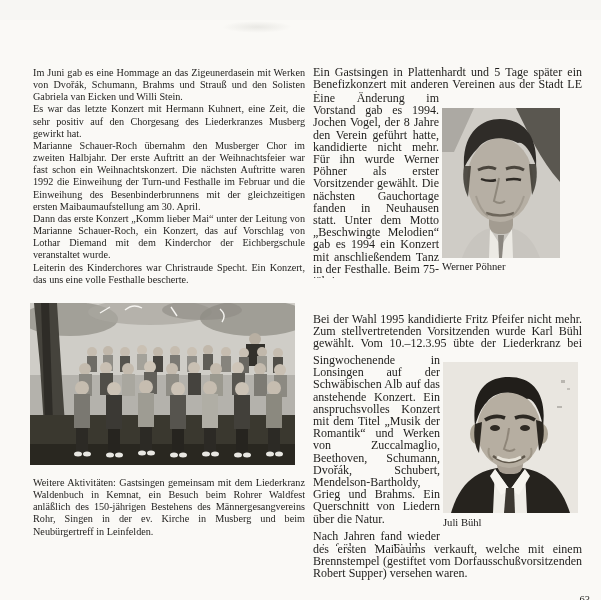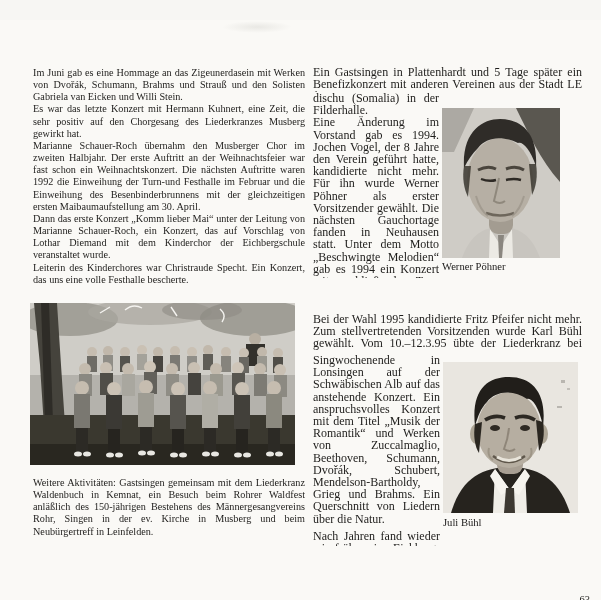--- a/index.html
+++ b/index.html
@@ -169,21 +169,20 @@
 
   <div class="tblock lc lc-bottom">
     <p>Weitere Aktivitäten: Gastsingen gemeinsam mit dem Liederkranz Waldenbuch in Kemnat, ein Besuch beim Rohrer Waldfest anläßlich des 150-jährigen Bestehens des Männergesangvereins Rohr, Singen in der ev. Kirche in Musberg und beim Neubürgertreff in Leinfelden.</p>
   </div>
 
   <div class="tblock rc rc-top">
     <p>Ein Gastsingen in Plattenhardt und 5 Tage später ein Benefizkonzert mit anderen Vereinen aus der Stadt LE für Moga-</p>
   </div>
 
   <div class="tblock rc rc-narrow1">
-    <p>dischu (Somalia) in der Filderhalle.</p>
     <p>Eine Änderung im Vorstand gab es 1994. Jochen Vogel, der 8 Jahre den Verein geführt hatte, kandidierte nicht mehr. Für ihn wurde Werner Pöhner als erster Vorsitzender gewählt. Die nächsten Gauchortage fanden in Neuhausen statt. Unter dem Motto „Beschwingte Melodien“ gab es 1994 ein Konzert mit anschließendem Tanz in der Festhalle. Beim 75-jährigen</p>
   </div>
 
   <div class="photo photo-werner">
     <svg viewBox="0 0 118 150" preserveAspectRatio="none">
       <rect width="118" height="150" fill="#cfccc6"></rect>
       <path d="M74,0 H118 V74 C98,52 86,24 74,0 Z" fill="#5a5750"></path>
       <path d="M0,0 H32 L12,44 H0 Z" fill="#908d86" opacity="0.55"></path>
       <path d="M20,150 C28,128 40,119 59,119 C78,119 90,128 98,150 Z" fill="#c8c5bf"></path>
       <path d="M48,121 L59,138 L70,121 L71,150 L47,150 Z" fill="#eceae4"></path>
@@ -234,16 +233,19 @@
       <ellipse cx="52" cy="66" rx="5" ry="3" fill="#2e2a24"></ellipse>
       <ellipse cx="82" cy="66" rx="5" ry="3" fill="#2e2a24"></ellipse>
       <path d="M66,66 C65,76 63,82 61,87 q6,4 11,0" stroke="#8f8679" stroke-width="2" fill="none"></path>
       <path d="M50,94 q16,12 32,0" stroke="#5f574b" stroke-width="2.4" fill="none"></path>
       <path d="M54,95 q12,7 24,0" stroke="#e8e4da" stroke-width="3" fill="none"></path>
       <path d="M46,86 q-2,8 4,12 M88,86 q2,8 -4,12" stroke="#978e80" stroke-width="2" fill="none" opacity="0.8"></path>
     </svg>
   </div>
   <div class="caption caption-karl">Juli Bühl</div>
 
+  <div class="tblock rc rc-bottom">
+    <p>des ersten Maibaums verkauft, welche mit einem Brennstempel (gestiftet vom Dorfausschußvorsitzenden Robert Supper) versehen waren.</p>
+  </div>
 
   <div class="page-number">63</div>
 
 </div>
 
 </body></html>

